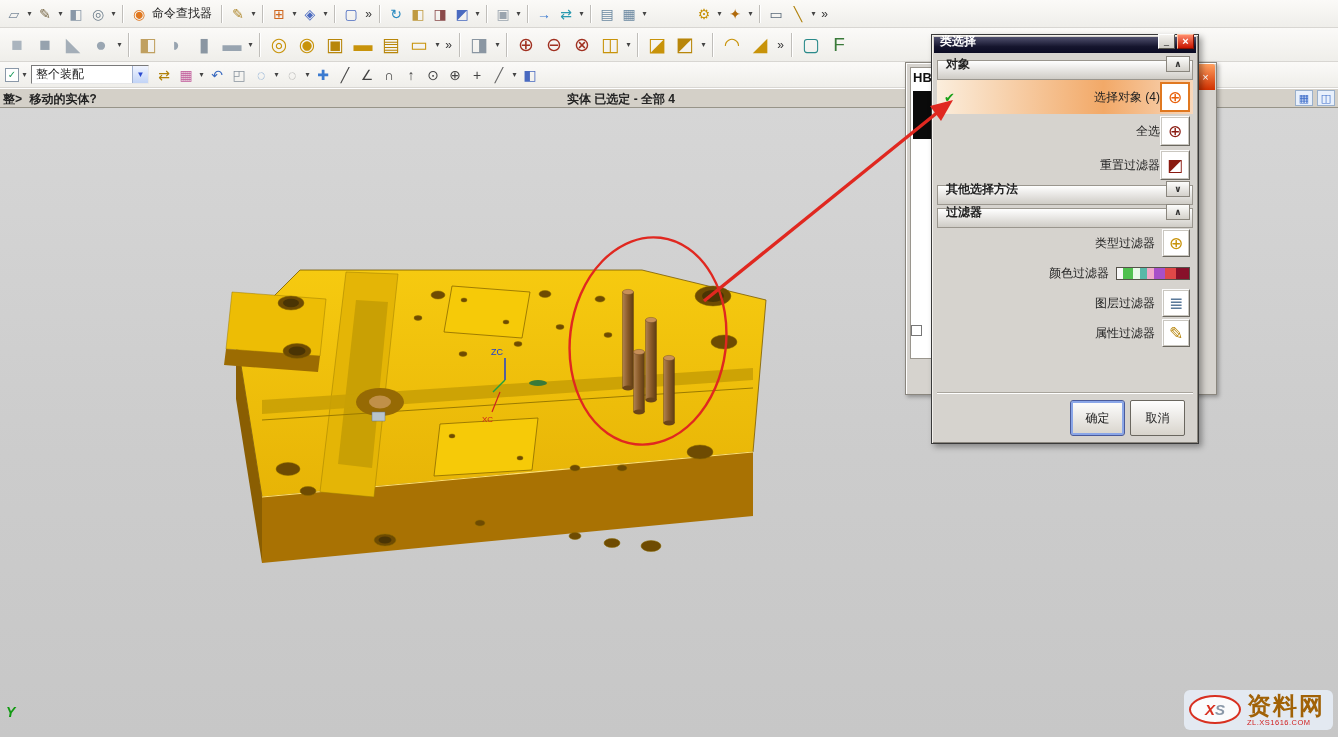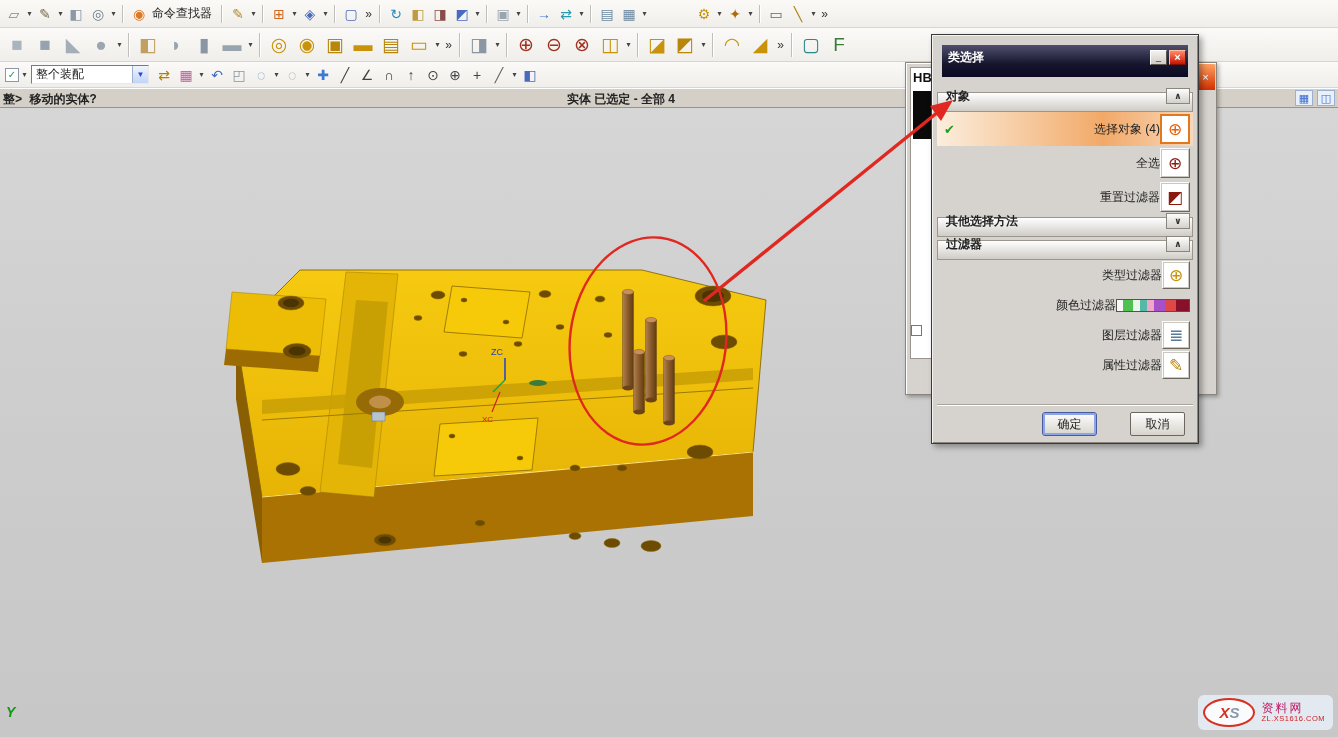--- a/index.html
+++ b/index.html
@@ -65,78 +65,78 @@
                 font-weight:bold; font-style:italic; font-size:14px; }
 
   
   .watermark { position:absolute; right:5px; bottom:7px; z-index:40; display:flex; align-items:center;
                background:rgba(232,239,248,0.85); border-radius:6px; padding:3px 8px 3px 5px; }
   .wm-ellipse { width:52px; height:29px; border:2px solid #d83020; border-radius:50%;
                 display:flex; align-items:center; justify-content:center; font-style:italic;
                 font-weight:bold; font-size:15px; background:rgba(255,255,255,0.8); }
   .wm-x { color:#d83020; } .wm-s { color:#8a98a8; }
   .wm-txt { margin-left:6px; text-align:left; }
-  .wm-brand { color:#be185d; font-weight:normal; font-size:12px; letter-spacing:2px; line-height:1.05; }
+  .wm-brand { color:#a16207; font-weight:bold; font-size:24px; letter-spacing:2px; line-height:1.05; }
   .wm-url { color:#d02020; font-size:7.5px; letter-spacing:0.5px; }
 
   
   .bgwin { position:absolute; left:905px; top:62px; width:312px; height:333px; z-index:10;
            background:#d6d3ce; border:1px solid #8a867e;
            box-shadow:inset 1px 1px 0 #fff, 2px 2px 4px rgba(0,0,0,0.3); }
   .bgwin-close { position:absolute; right:1px; top:1px; width:19px; height:26px;
                  background:linear-gradient(180deg,#ffa060,#d03000); color:#fff; font-size:11px;
                  display:flex; align-items:center; justify-content:center; border-radius:0 2px 0 0; }
   .bgwin-panel { position:absolute; left:4px; top:4px; width:29px; height:292px; background:#fff;
                  border:1px solid #9a968e; padding:2px; font-weight:bold; font-size:13px; color:#111; }
   .bgwin-black { width:23px; height:48px; background:#0a0a0a; margin-top:6px; }
   .bgwin-check { position:absolute; left:5px; top:262px; width:11px; height:11px; background:#fff; border:1px solid #777; }
 
   
   .dialog { position:absolute; left:931px; top:34px; width:268px; height:410px; z-index:20;
             background:#d6d3ce; border:1px solid #3a3a3a;
             box-shadow:inset 1px 1px 0 #f4f2ee, inset -1px -1px 0 #8a867e, 3px 3px 6px rgba(0,0,0,0.35);
             display:flex; flex-direction:column; }
-  .dialog-titlebar { height:32px; margin:10px; background:linear-gradient(180deg,#50506e 0%,#15152e 60%,#0a0a22 100%);
+  .dialog-titlebar { height:16px; margin:2px; background:linear-gradient(180deg,#50506e 0%,#15152e 60%,#0a0a22 100%);
                      display:flex; align-items:center; padding:0 2px 8px 6px; flex:0 0 auto; }
   .dialog-title { color:#fff; font-weight:bold; font-size:12px; flex:1; }
   .win-btn { width:17px; height:15px; margin-left:2px; font-size:9px;
              display:flex; align-items:center; justify-content:center;
              border:1px solid; border-color:#fff #5a564e #5a564e #fff; background:linear-gradient(#f4f2ee,#cfccc6); color:#222; }
   .win-btn.close { background:linear-gradient(180deg,#ff8a6a,#c81400); color:#fff;
                    border-color:#ffc0a0 #801000 #801000 #ffc0a0; font-weight:bold; font-size:11px; }
   .dialog-body { flex:1; display:flex; flex-direction:column; padding:2px 5px 5px 5px; }
   .group-header { height:20px; flex:0 0 auto; margin-top:3px;
                   background:linear-gradient(180deg,#ffffff,#cfccc6); border:1px solid #9a968e;
                   display:flex; align-items:center; padding:0 2px 12px 8px; font-weight:bold; color:#222; }
   .chev { margin-left:auto; width:24px; height:16px; border:1px solid #8a867e;
           background:linear-gradient(#fdfdfc,#d4d1cb); font-size:9px; color:#333;
           display:flex; align-items:center; justify-content:center; }
   .rows { display:flex; flex-direction:column; flex:0 0 auto; }
   .sel-row { height:34px; display:flex; align-items:center; padding:0 3px 0 7px; }
-  .sel-row.filter { height:30px; }
+  .sel-row.filter { height:30px;gap:7px; }
   .check { color:#18a018; font-size:13px; font-weight:bold; margin-right:5px; }
   .check:empty { display:none; margin:0; }
   .row-label { flex:1; white-space:nowrap;text-align:right; }
   .row-icon-btn { width:30px; height:30px; background:#fff; flex:0 0 auto;
                   border:1px solid; border-color:#fcfcfc #6a675f #6a675f #fcfcfc;
                   box-shadow:inset 0 0 0 1px #cac7c0;
                   display:flex; align-items:center; justify-content:center; }
   .sel-row.filter .row-icon-btn { width:28px; height:28px; }
   .rg { font-size:17px; line-height:1; }
   .sel-row[data-selected="yes"] { background:linear-gradient(90deg,#fbeedd 0%,#f2a968 65%,#f8d7ba 100%); }
   .sel-row[data-selected="yes"] .row-icon-btn { border:2px solid #e07820; box-shadow:none; }
   .strip { display:none; }
   .sel-row[data-strip="yes"] .strip { display:block; margin-left:auto; width:74px; height:13px;
         border:1px solid #55524a;
         background:linear-gradient(90deg,#f8f8f8 0 8%,#50c050 8% 22%,#e8f8e8 22% 32%,#58b8a8 32% 42%,
                    #f0a8c8 42% 52%,#a850c8 52% 66%,#e04848 66% 82%,#88102a 82% 100%); }
   .dlg-buttons { margin-top:auto; border-top:1px solid #a8a49c; box-shadow:0 1px 0 #fff inset;
                  padding:7px 8px 2px 2px; display:flex; justify-content:flex-end; gap:5px; flex:0 0 auto; }
-  .btn { width:55px; height:24px; background:linear-gradient(#fefefe,#d8d4cc); border:1px solid #6a675f;
-         border-radius:2px; display:flex; align-items:center; justify-content:center;margin-left:28px; }
+  .btn { width:55px; height:36px; background:linear-gradient(#fefefe,#d8d4cc); border:1px solid #6a675f;
+         border-radius:2px; display:flex; align-items:center; justify-content:center; }
   .btn.default { border:1px solid #4a5a9a; box-shadow:0 0 0 2px #8aa6e8 inset; border-radius:3px; }
 </style>
 </head>
 <body>
 
 <div class="canvas"></div>
 
 <svg class="model-layer" viewBox="0 0 1338 737">
   <defs>
     <linearGradient id="gTop" x1="0" y1="0" x2="0" y2="1">

